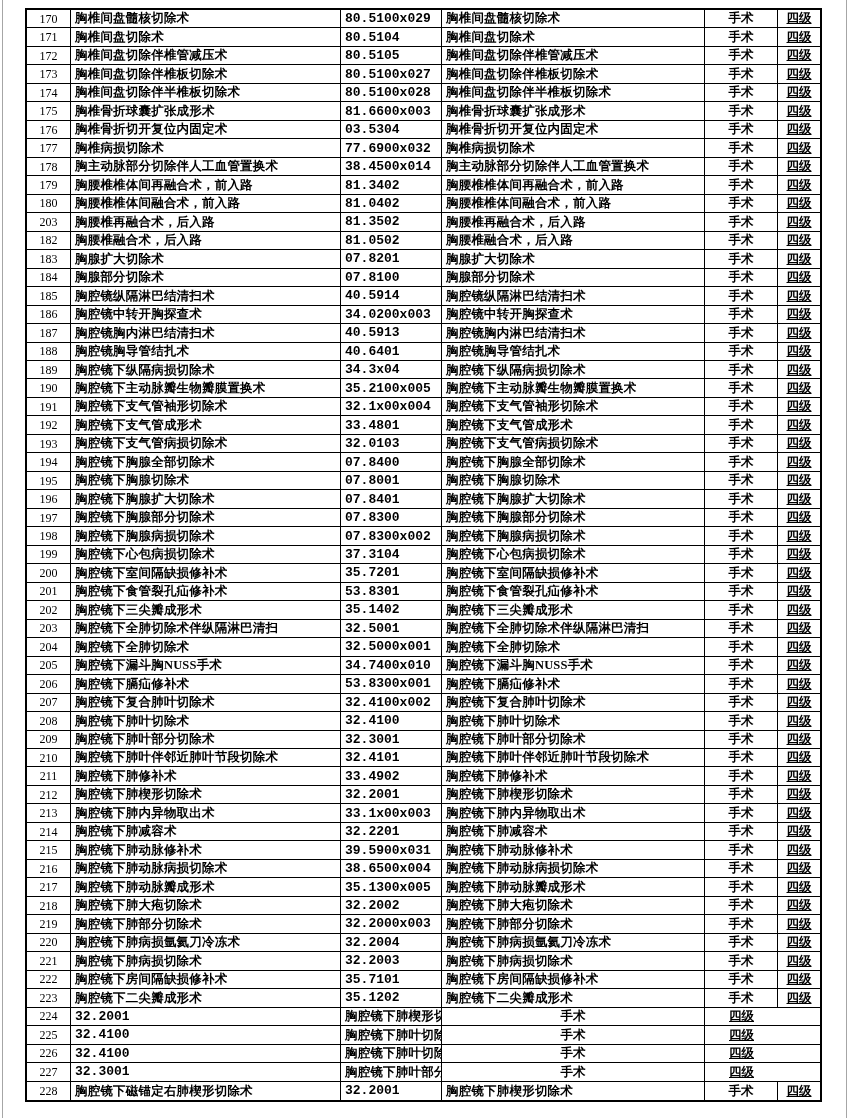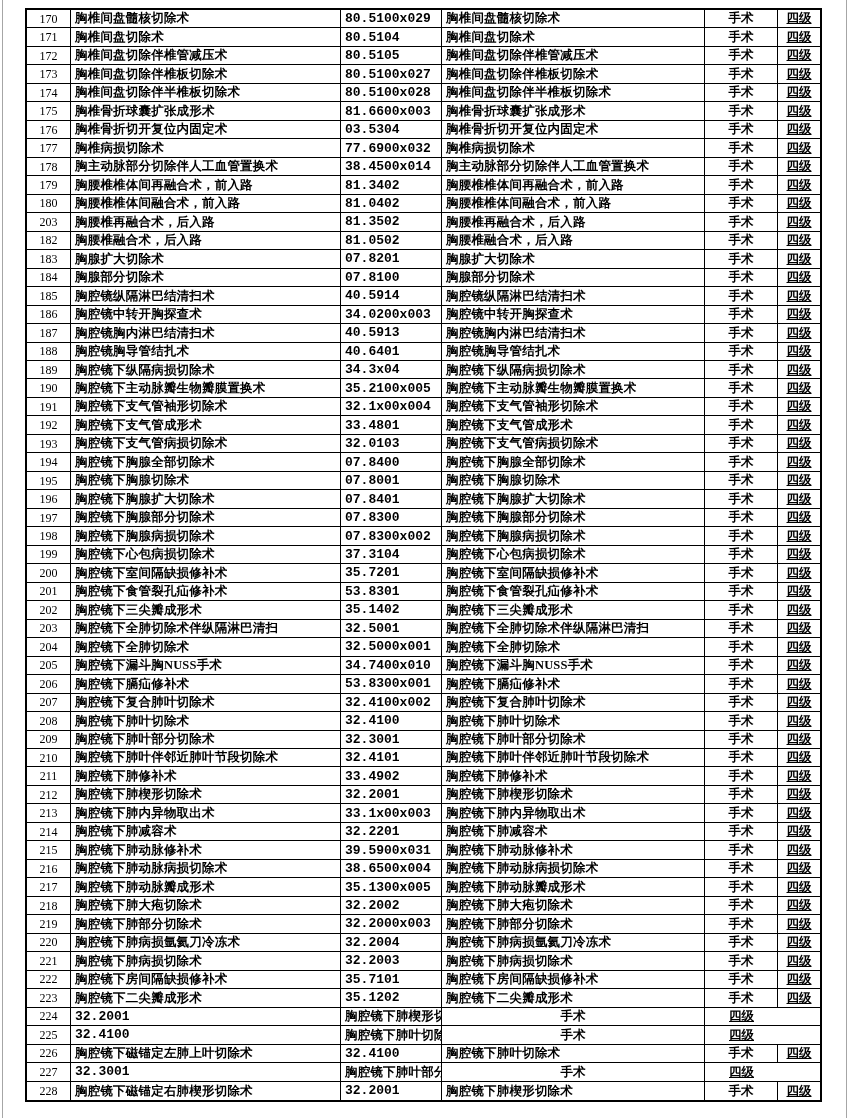--- a/index.html
+++ b/index.html
@@ -530,21 +530,20 @@
     </div>
     <div class="t-row">
       <div class="t-cell c-no">225</div>
       <div class="t-cell c-code">32.4100</div>
       <div class="t-cell c-name2">胸腔镜下肺叶切除术</div>
       <div class="t-cell c-cat">手术</div>
       <div class="t-cell c-grade">四级</div>
     </div>
     <div class="t-row">
       <div class="t-cell c-no">226</div>
-      <div class="t-cell c-name">胸腔镜下磁锚定左肺上叶切除术</div>
       <div class="t-cell c-code">32.4100</div>
       <div class="t-cell c-name2">胸腔镜下肺叶切除术</div>
       <div class="t-cell c-cat">手术</div>
       <div class="t-cell c-grade">四级</div>
     </div>
     <div class="t-row">
       <div class="t-cell c-no">227</div>
       <div class="t-cell c-code">32.3001</div>
       <div class="t-cell c-name2">胸腔镜下肺叶部分切除术</div>
       <div class="t-cell c-cat">手术</div>

